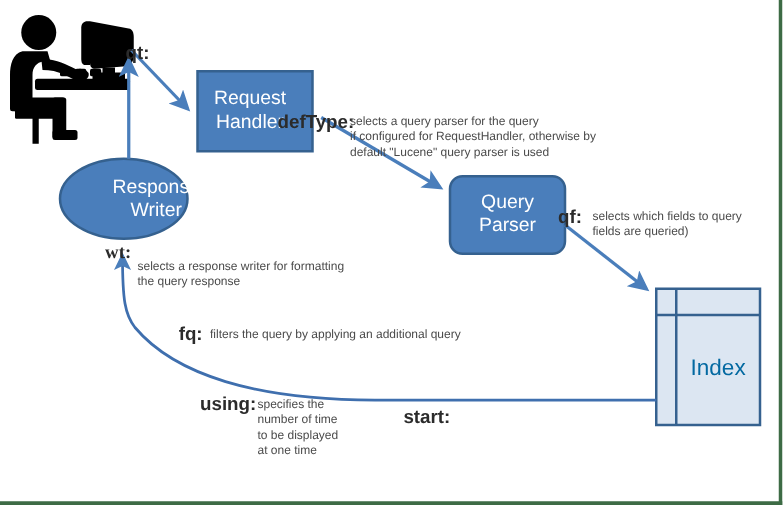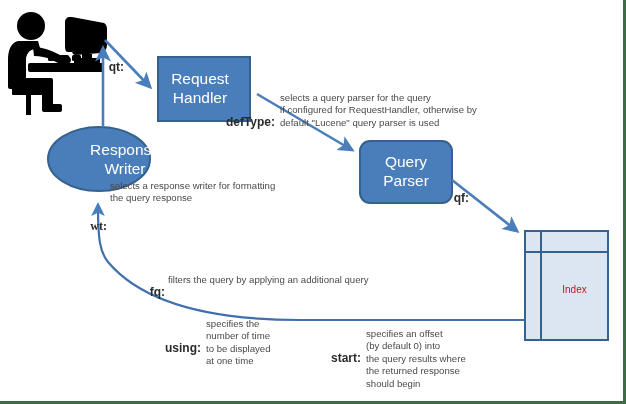--- a/index.html
+++ b/index.html
@@ -20,50 +20,49 @@
   }
   #art {
     position: absolute;
     left: 0; top: 0;
     width: 626px;
     height: 404px;
   }
   .keycol {
     position: absolute;
     font-family: "Liberation Sans", sans-serif;
-    font-size: 12px;
+    font-size: 15px;
     line-height: 12.4px;
     font-weight: bold;
     color: #2b2b2b;
     white-space: nowrap;
-    text-align: right;
-    margin-top: 24px;
+    text-align: center;
   }
   .bodycol {
     position: absolute;
     font-family: "Liberation Sans", sans-serif;
     font-size: 9.6px;
     line-height: 12.4px;
     color: #4a4a4a;
     white-space: nowrap;
   }
   .node-text {
     position: absolute;
     color: #ffffff;
     font-family: "Liberation Sans", sans-serif;
     font-size: 15.5px;
     line-height: 19px;
     text-align: center;
     white-space: nowrap;
   }
   .index-text {
     position: absolute;
-    color: #b91c1c;
+    color: #0369a1;
     font-family: "Liberation Sans", sans-serif;
-    font-size: 10px;
+    font-size: 18px;
     text-align: center;
     white-space: nowrap;
   }
 </style>
 </head>
 <body>
 
 <div id="canvas">
 
   <svg id="art" viewBox="0 0 626 404" xmlns="http://www.w3.org/2000/svg">
@@ -154,43 +153,38 @@
 
   <div class="keycol" style="left:222px; top:92px; width:53px;">defType:</div>
   <div class="bodycol" style="left:280px; top:92px;">
     <div>selects a query parser for the query</div>
     <div>if configured for RequestHandler, otherwise by</div>
     <div>default "Lucene" query parser is used</div>
   </div>
 
   <div class="keycol" style="left:443px; top:168px; width:26px;">qf:</div>
   <div class="bodycol" style="left:474px; top:168px;">
+    <div>selects which fields to query</div>
+    <div>fields are queried)</div>
   </div>
 
   <div class="keycol" style="left:82px; top:196px; width:25px;font-family:Liberation Serif, serif;">wt:</div>
-  <div class="bodycol" style="left:110px; top:180px;">
+  <div class="bodycol" style="left:110px; top:208px;">
     <div>selects a response writer for formatting</div>
     <div>the query response</div>
   </div>
 
   <div class="keycol" style="left:140px; top:262px; width:25px;">fq:</div>
-  <div class="bodycol" style="left:168px; top:262px;margin-top:12px;">
+  <div class="bodycol" style="left:168px; top:262px;">
     <div>filters the query by applying an additional query</div>
   </div>
 
   <div class="keycol" style="left:160px; top:318px; width:41px;">using:</div>
   <div class="bodycol" style="left:206px; top:318px;">
     <div>specifies the</div>
     <div>number of time</div>
     <div>to be displayed</div>
     <div>at one time</div>
   </div>
 
   <div class="keycol" style="left:322px; top:328px; width:39px;">start:</div>
-  <div class="bodycol" style="left:366px; top:328px;">
-    <div>specifies an offset</div>
-    <div>(by default 0) into</div>
-    <div>the query results where</div>
-    <div>the returned response</div>
-    <div>should begin</div>
-  </div>
 
 </div>
 
 </body></html>

